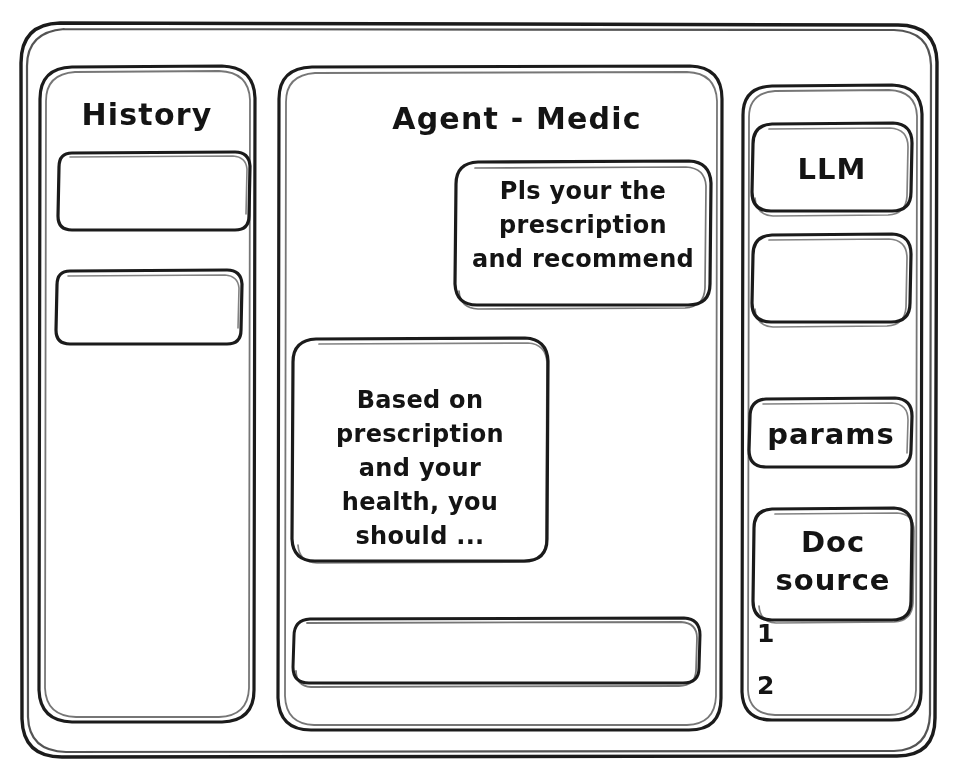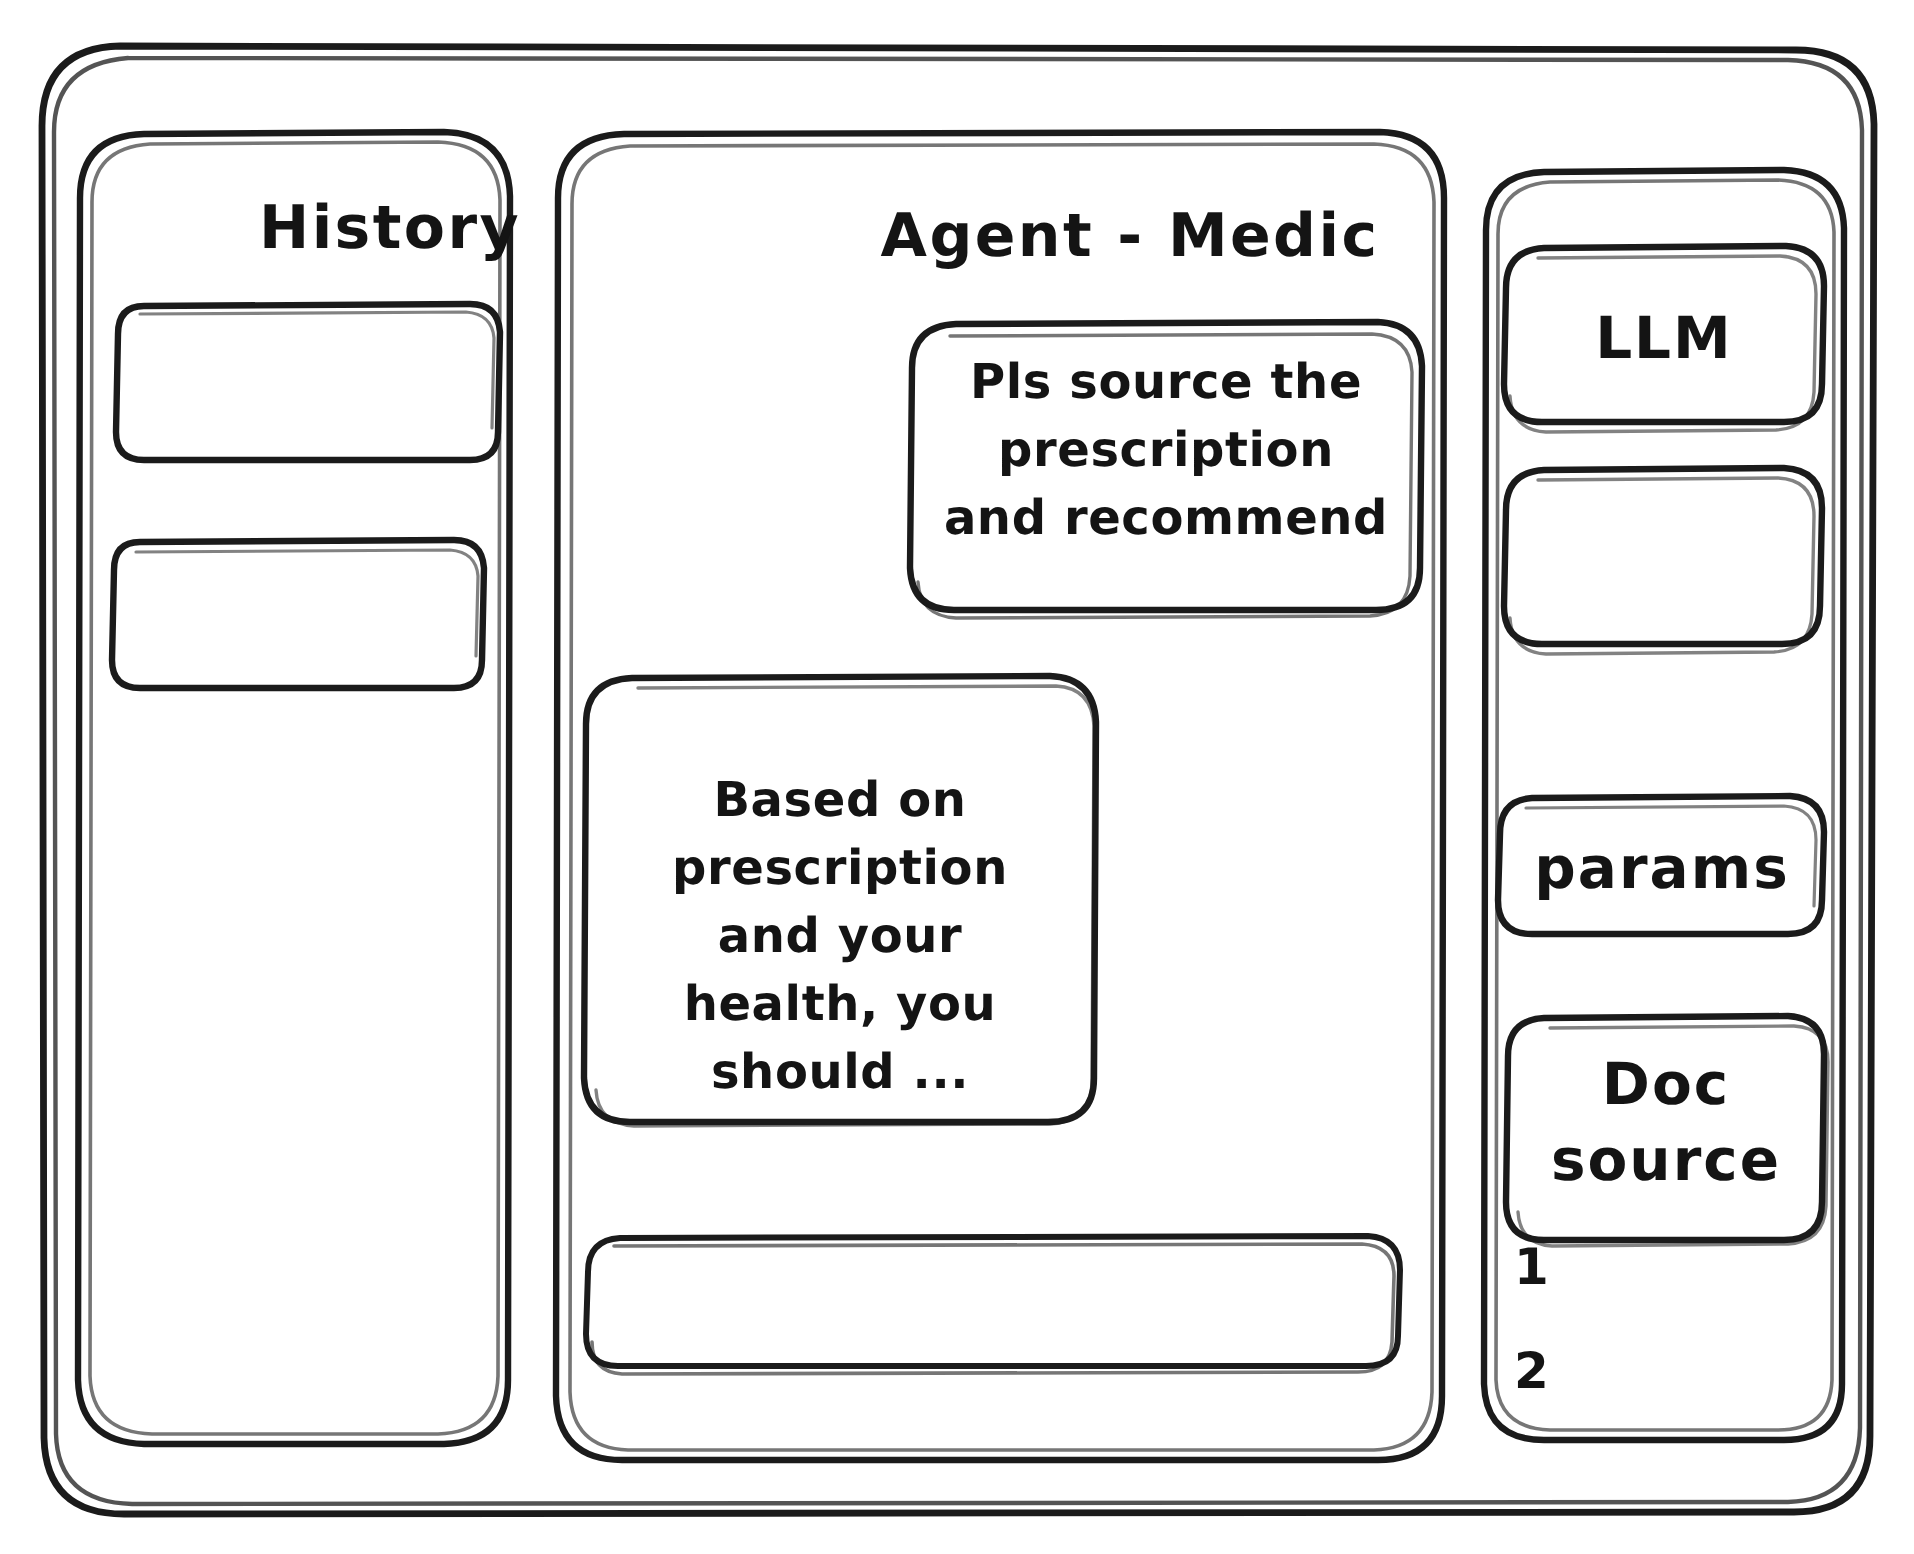--- a/index.html
+++ b/index.html
@@ -41,21 +41,20 @@
     letter-spacing: 0.5px;
     white-space: pre-line;
     text-align: center;
     line-height: 1.28;
     -webkit-font-smoothing: antialiased;
   }
   .panel-title {
     font-size: 30px;
     font-weight: 700;
     letter-spacing: 1.2px;
-    padding-left: 48px;
   }
   .btn-label {
     font-size: 29px;
     font-weight: 700;
     letter-spacing: 1px;
   }
   .bubble-text {
     font-size: 24px;
     font-weight: 700;
     line-height: 1.42;
@@ -149,21 +148,21 @@
   <div class="hitbox" style="left:58px; top:152px; width:192px; height:79px;">
     <span class="lbl" style="position:absolute; left:0; top:28px; width:192px; font-size:20px;"></span>
   </div>
   <div class="hitbox" style="left:56px; top:270px; width:186px; height:75px;">
     <span class="lbl" style="position:absolute; left:0; top:26px; width:186px; font-size:20px;"></span>
   </div>
 
   <div class="lbl panel-title" style="left:266px; top:100px; width:502px;">Agent - Medic</div>
 
   <div class="hitbox" style="left:455px; top:161px; width:256px; height:145px;">
-    <div class="lbl bubble-text" style="position:absolute; left:6px; top:13px; width:244px;">Pls source the
+    <div class="lbl bubble-text" style="position:absolute; left:6px; top:13px; width:244px;">Pls your the
 prescription
 and recommend</div>
   </div>
 
   <div class="hitbox" style="left:292px; top:338px; width:256px; height:224px;margin-top:28px;">
     <div class="lbl bubble-text" style="position:absolute; left:6px; top:17px; width:244px;">Based on
 prescription
 and your
 health, you
 should ...</div>

